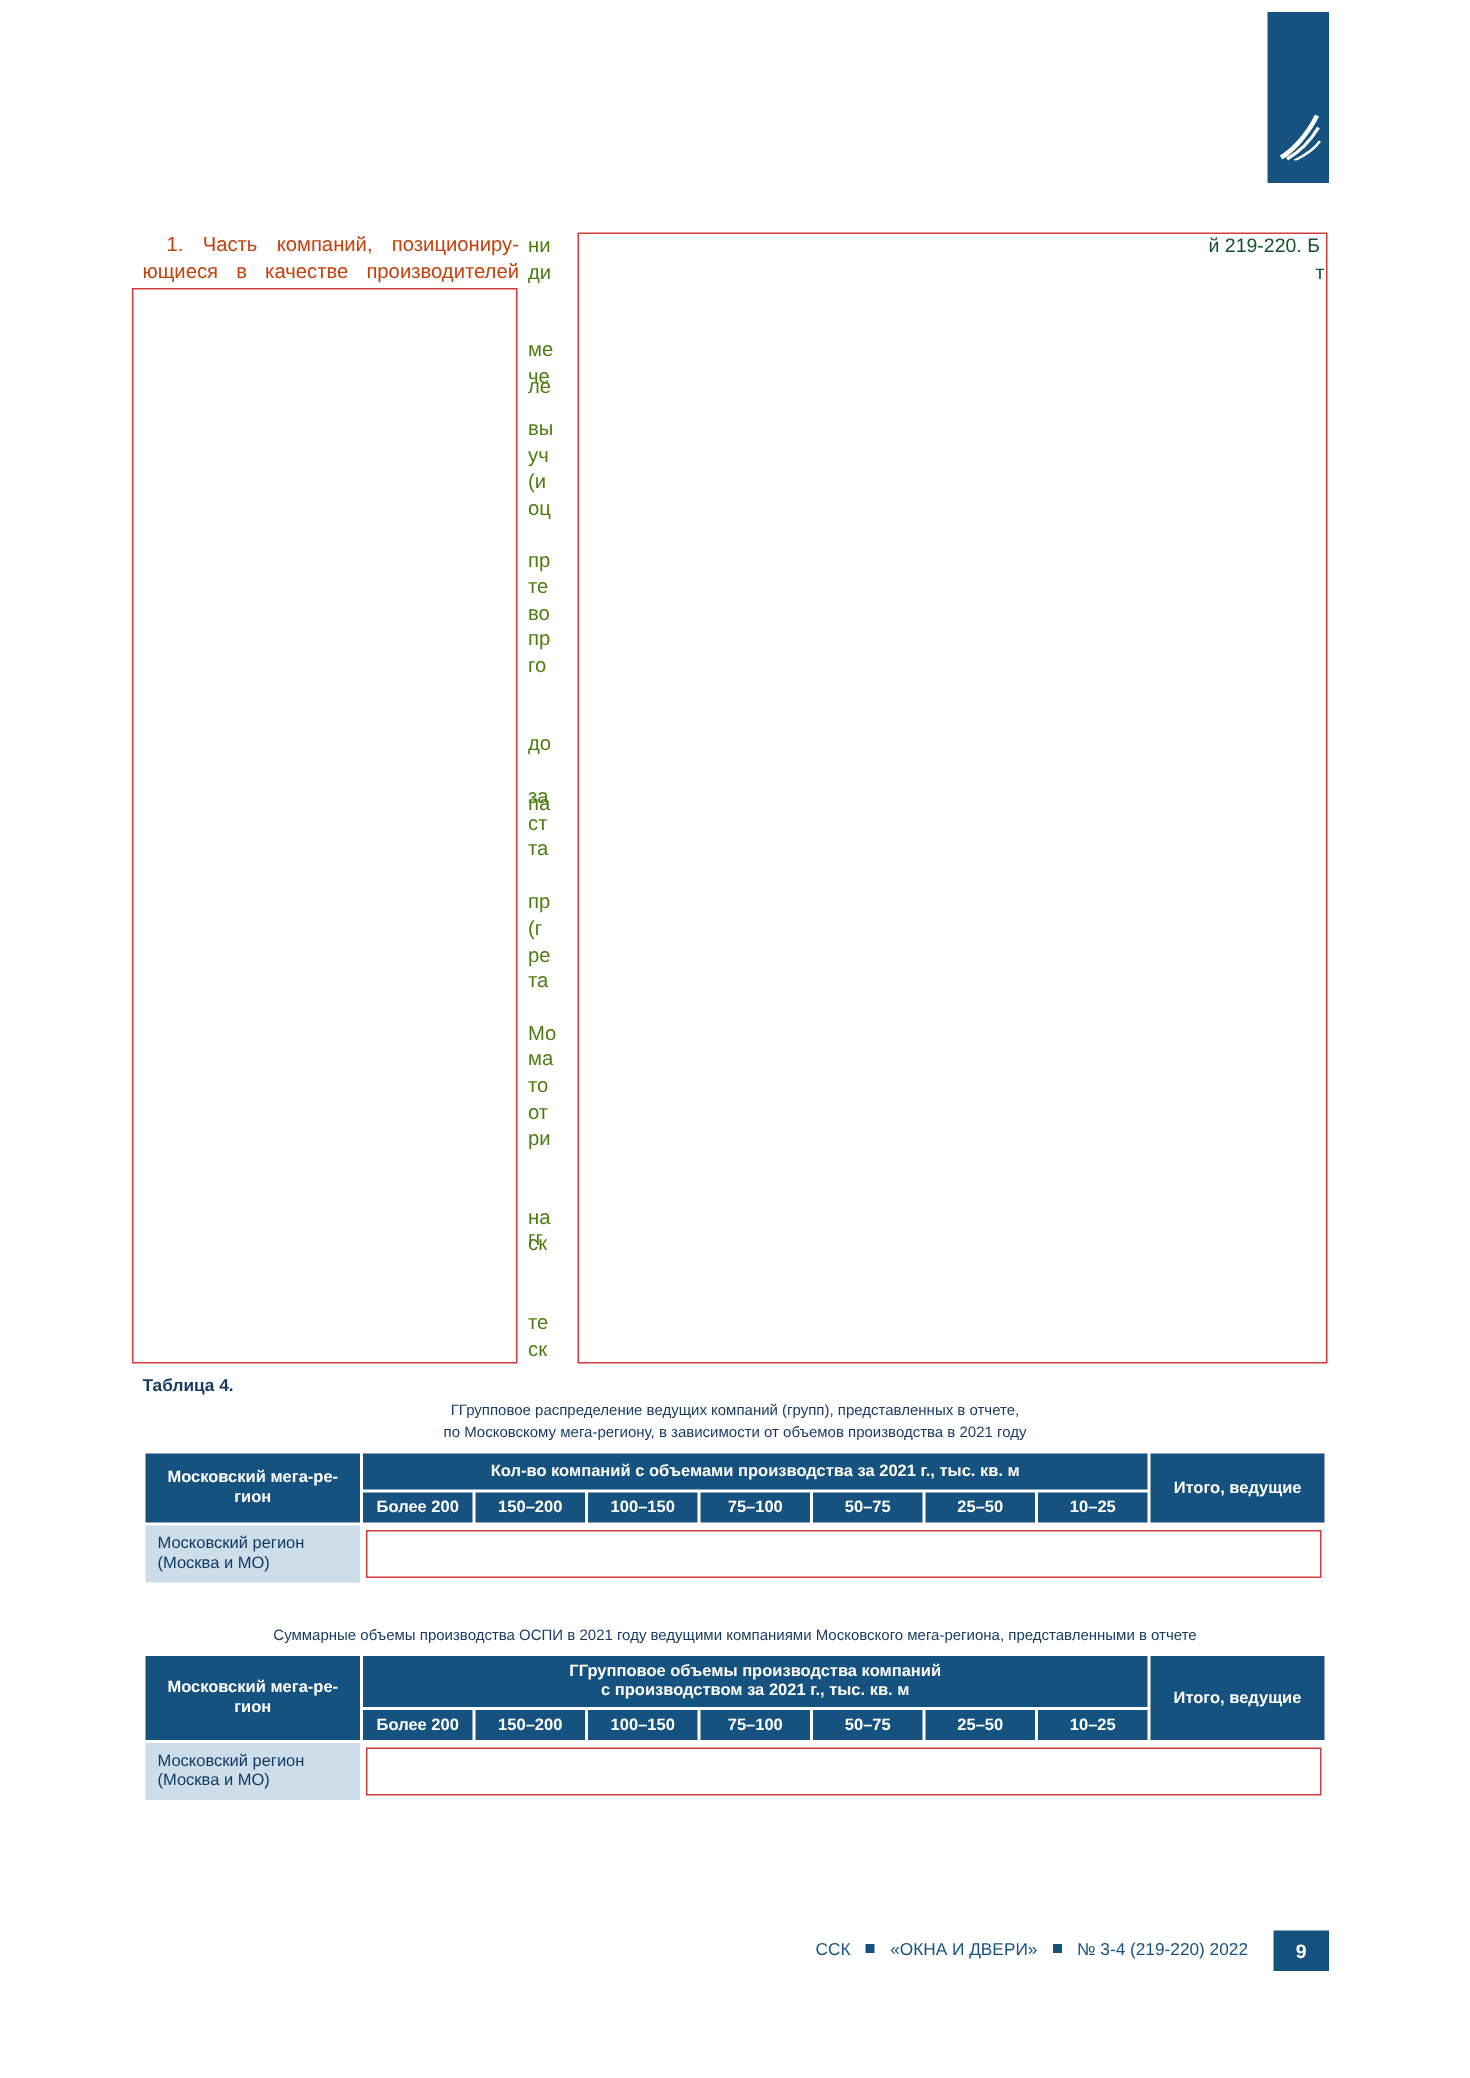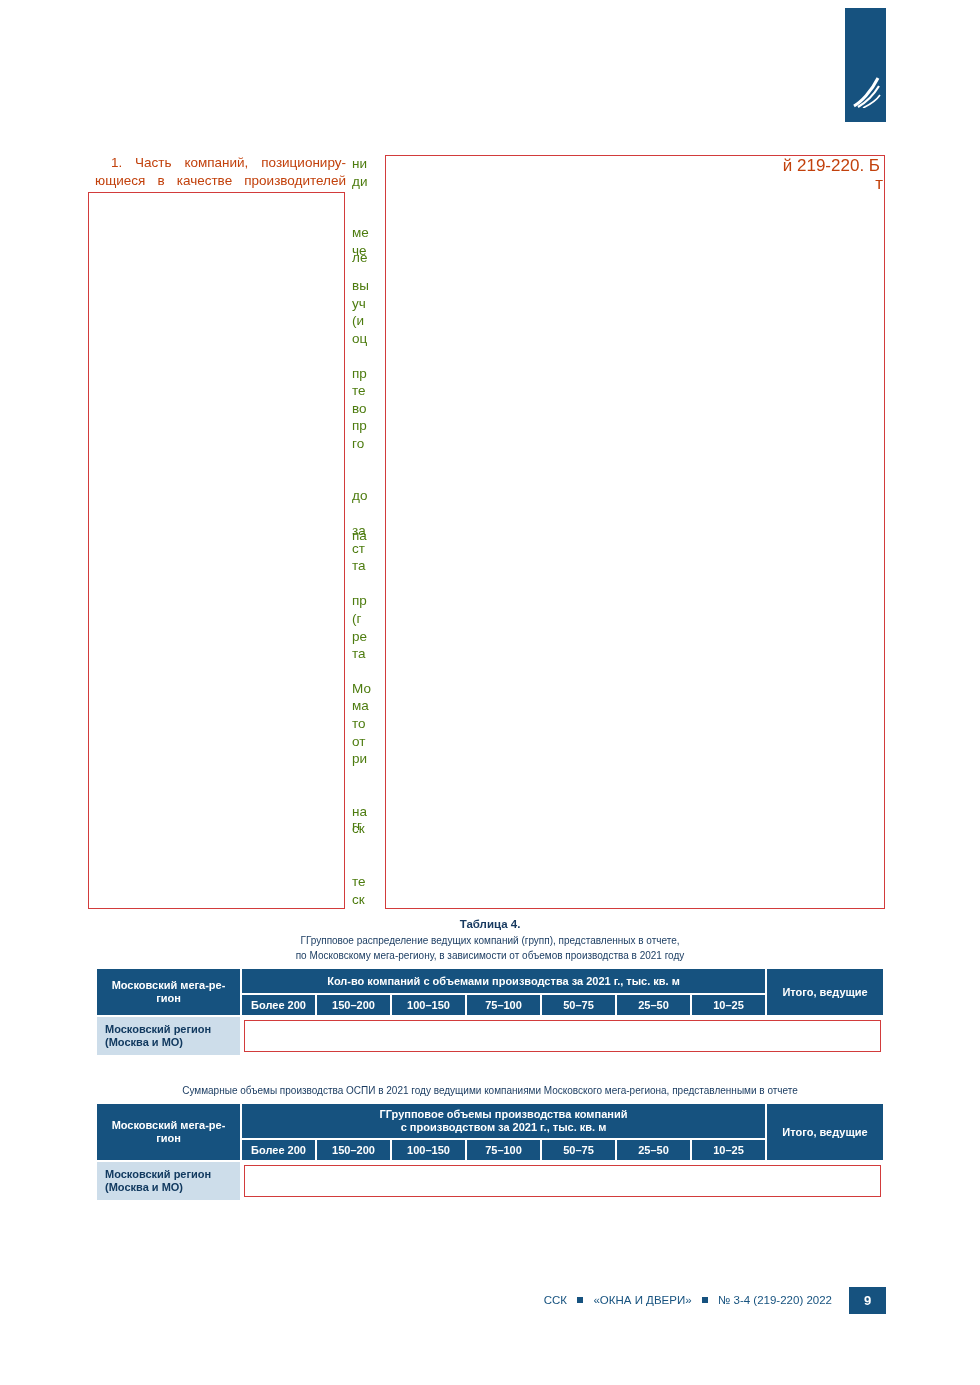--- a/index.html
+++ b/index.html
@@ -28,48 +28,48 @@
     font-size:13.5px; line-height:18px; color:#c2410c;
   }
   .line-just { text-align:justify; text-align-last:justify; }
   .indent { text-indent:16px; }
 
   .frags { position:absolute; left:352px; top:0; width:0; height:0; }
   .frag {
     position:absolute; left:0; white-space:nowrap;
     font-size:13.5px; color:#4d7c0f; line-height:16px;
   }
-  .frag-right { position:absolute; white-space:nowrap; font-size:17px; color:#c2410c; }
+  .frag-right { position:absolute; white-space:nowrap; font-size:13px; color:#14532d; }
 
   .redaction-outline {
     position:absolute; border:1.5px solid #d23b3b; background:transparent;
   }
   .box-left  { left:88px;  top:192px; width:257px; height:717px; }
   .box-main  { left:385px; top:155px; width:500px; height:754px; }
 
   
   .tbl-section { position:absolute; left:95px; width:790px; color:#17395f; }
   .tbl4 { top:918px; }
   .tbl5 { top:1083px; }
-  .tbl-label { text-align:center; font-weight:bold; font-size:11.5px; margin-bottom:3px; }
+  .tbl-label { text-align:left; font-weight:bold; font-size:11.5px; margin-bottom:3px; }
   .tbl-title { text-align:center; font-weight:normal; font-size:10px; line-height:15px; }
 
   table.data-table {
     width:790px; border-collapse:separate; border-spacing:2px;
     table-layout:fixed; margin-top:4px;
   }
   .data-table th {
     background:#16527f; color:#ffffff; font-size:11px; font-weight:bold;
     text-align:center; vertical-align:middle; padding:3px 2px; line-height:13px;
   }
   .data-table th.span-head { height:24px; }
   .data-table th.span-head2 { height:34px; }
   .data-table th.range-cell { height:20px; }
   .data-table td.row-label {
-    background:#cdddea; color:#123a60; font-size:11px; font-weight:bold;
+    background:#cdddea; color:#123a60; font-size:11px; font-weight:normal;
     text-align:left; vertical-align:middle; padding:3px 6px 3px 8px; line-height:13px;
   }
   .data-table td.data-area { background:#ffffff; position:relative; height:38px; }
   .redaction-inline {
     position:absolute; left:2px; right:2px; top:3px; bottom:3px;
     border:1.5px solid #d23b3b;
   }
 
   
   .footer-line {

